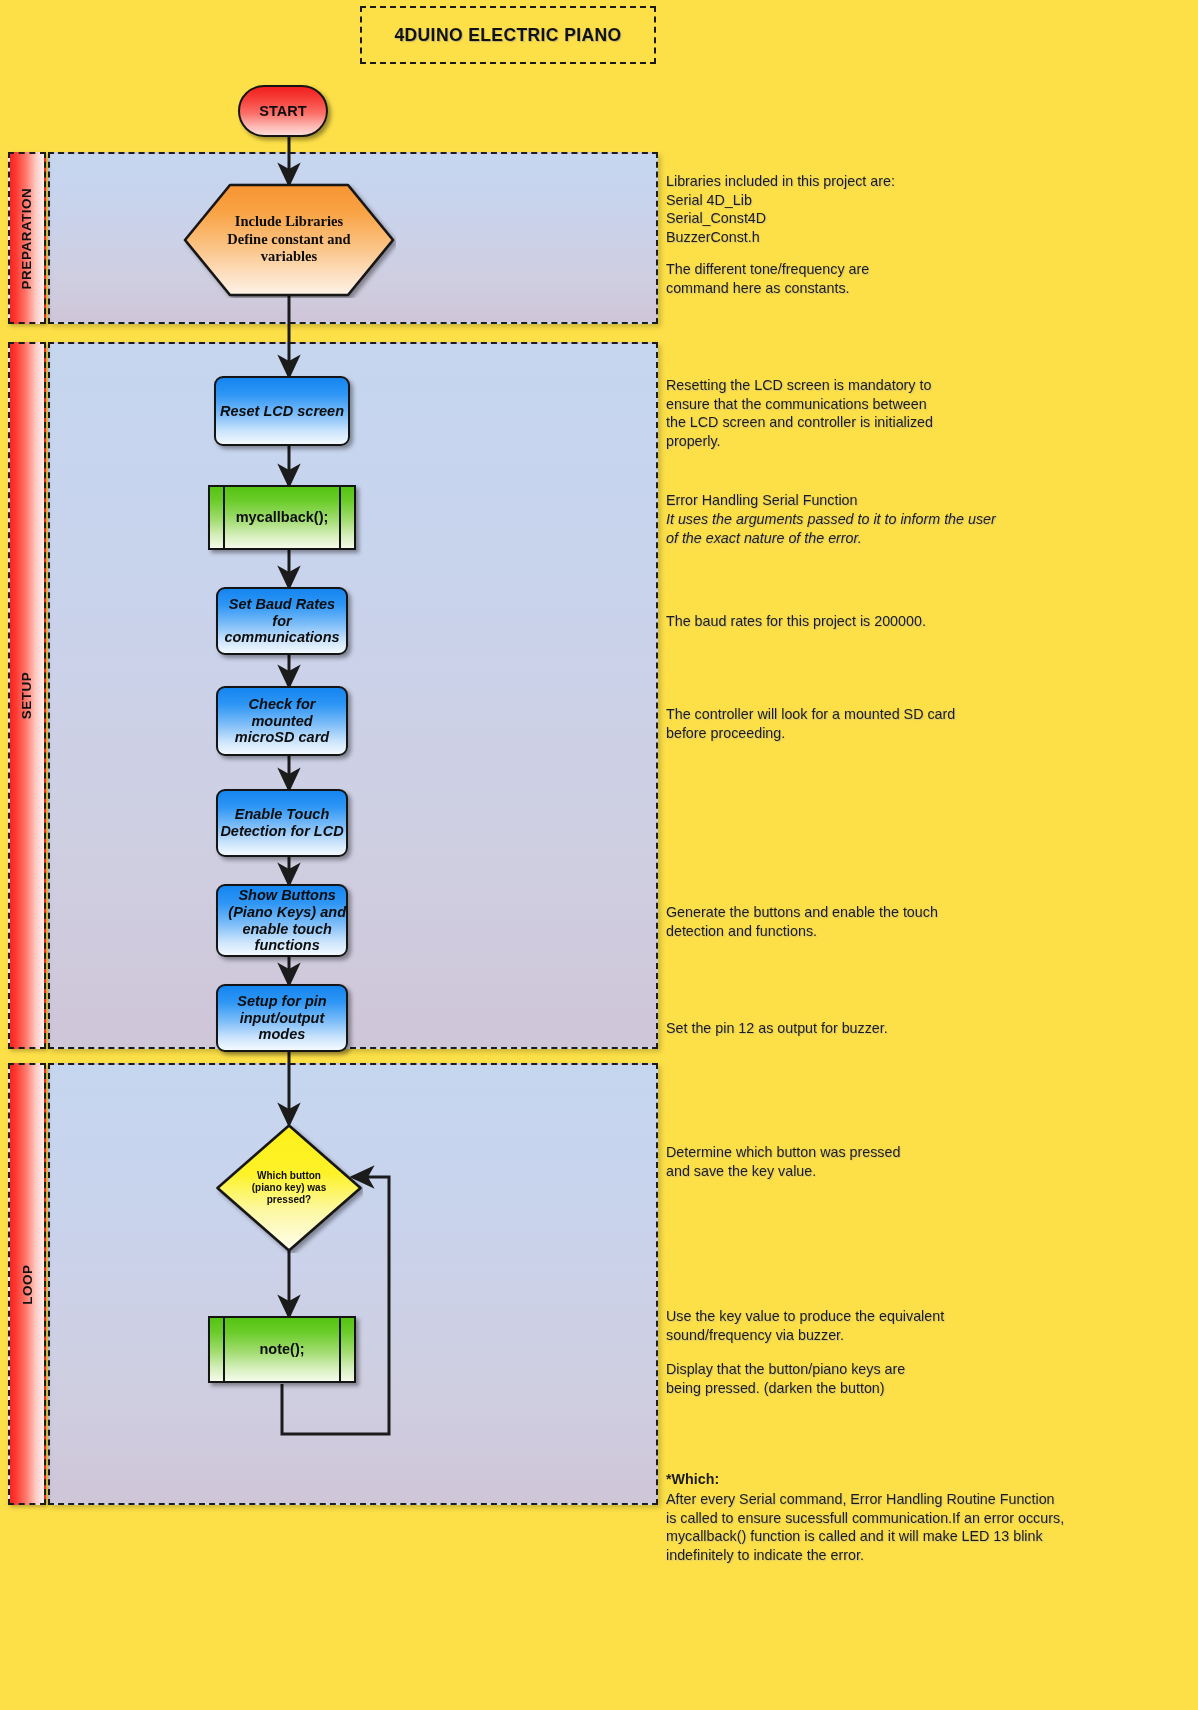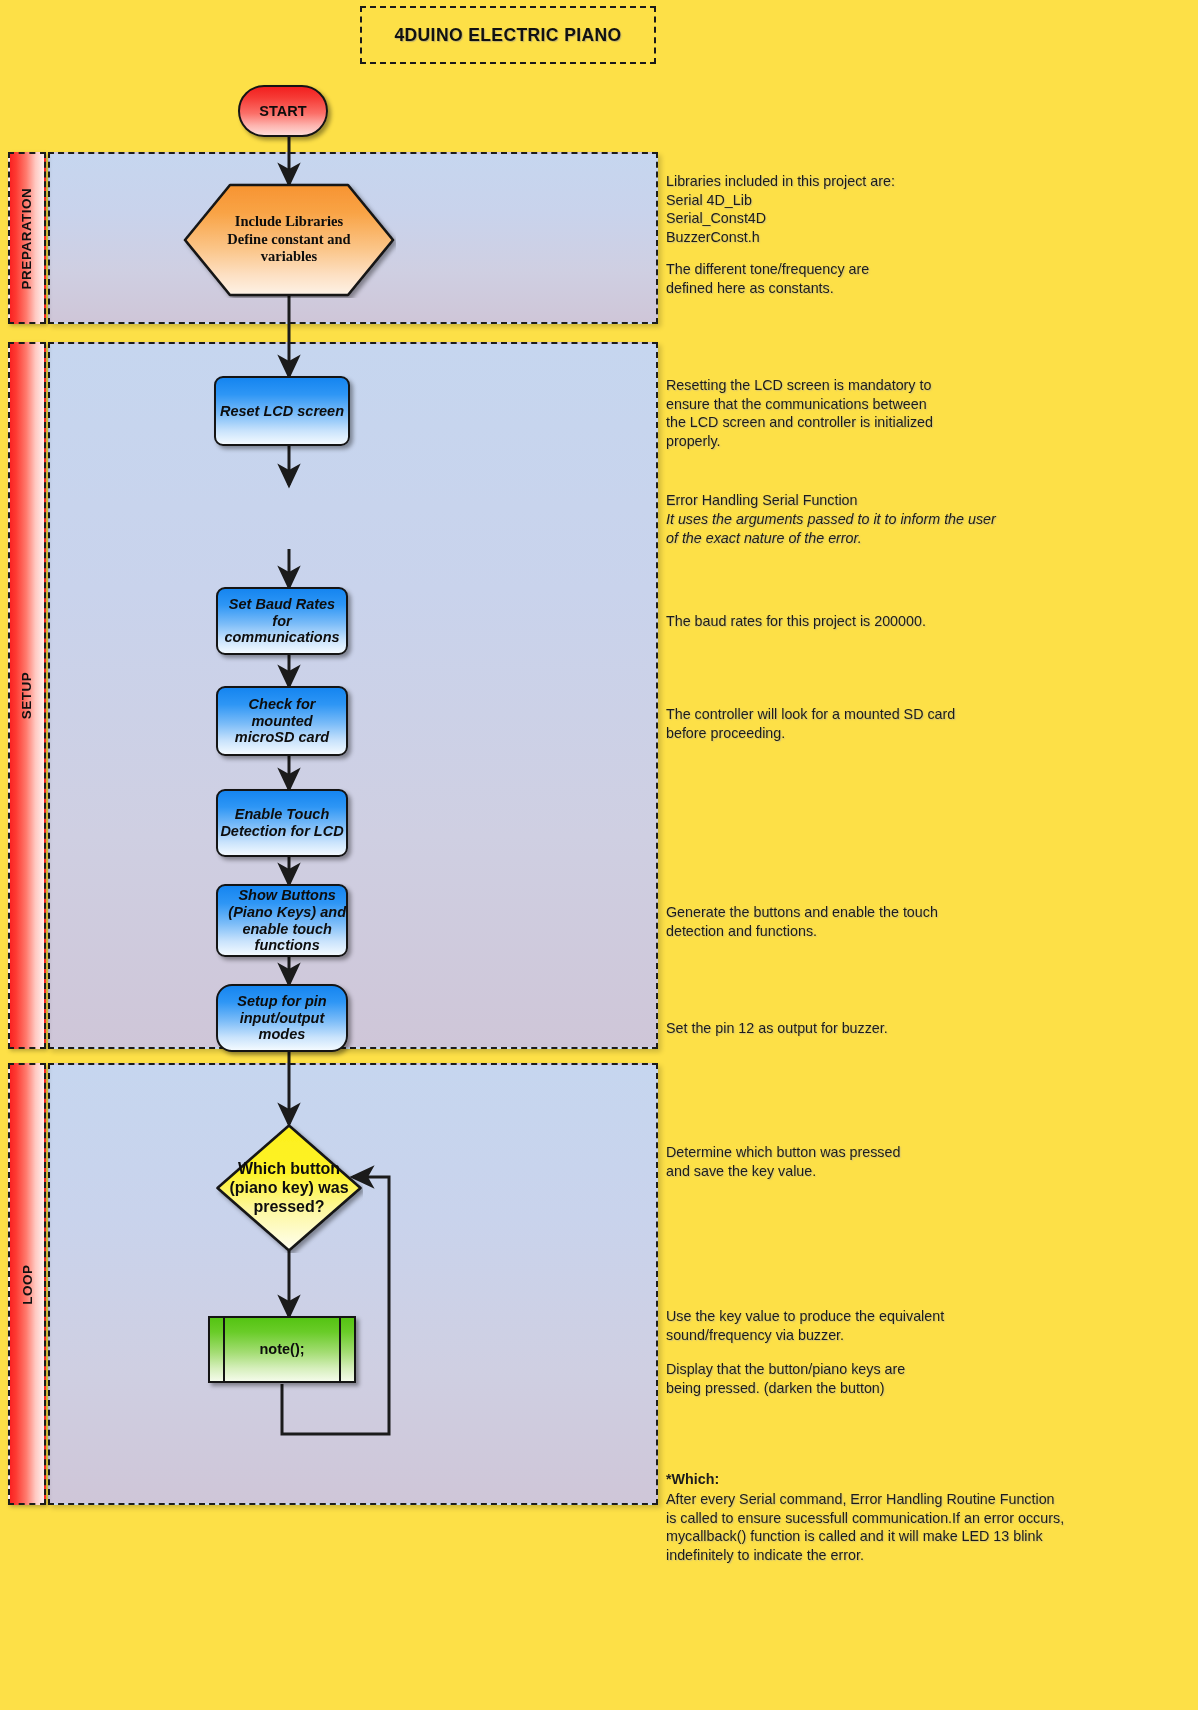--- a/index.html
+++ b/index.html
@@ -134,21 +134,21 @@
   .diamond {
     position: absolute;
     box-sizing: border-box;
   }
   .diamond .dia-label {
     position: absolute;
     left: 0; right: 0;
     top: 50%;
     transform: translateY(-50%);
     text-align: center;
-    font-size: 16px;
+    font-size: 10px;
     font-weight: bold;
     color: #0d0d0d;
     line-height: 1.2;
     z-index: 2;
   }
 
   
   .connectors {
     position: absolute;
     left: 0; top: 0;
@@ -240,20 +240,23 @@
     </svg>
     <div class="hex-label" style="white-space:pre-line;">Include Libraries
 Define constant and
 variables</div>
   </div>
 
   <div class="node process" style="left:214px; top:376px; width:136px; height:70px; white-space:pre-line;">
     <span>Reset LCD screen</span>
   </div>
 
+  <div class="node predefined" style="left:208px; top:485px; width:148px; height:65px;">
+    <span>mycallback();</span>
+  </div>
 
   <div class="node process" style="left:216px; top:587px; width:132px; height:68px; white-space:pre-line;">
     <span>Set Baud Rates
 for
 communications</span>
   </div>
 
   <div class="node process" style="left:216px; top:686px; width:132px; height:70px; white-space:pre-line;">
     <span>Check for
 mounted
@@ -265,21 +268,21 @@
 Detection for LCD</span>
   </div>
 
   <div class="node process" style="left:216px; top:884px; width:132px; height:73px; white-space:pre-line;justify-content:flex-end;">
     <span>Show Buttons
 (Piano Keys) and
 enable touch
 functions</span>
   </div>
 
-  <div class="node process" style="left:216px; top:984px; width:132px; height:68px; white-space:pre-line;border-radius:16px;">
+  <div class="node process" style="left:216px; top:984px; width:132px; height:68px; white-space:pre-line;">
     <span>Setup for pin
 input/output
 modes</span>
   </div>
 
   <div class="diamond" style="left:215px; top:1123px; width:148px; height:130px;">
     <svg viewBox="0 0 148 130" width="148" height="130" style="position:absolute;left:0;top:0;">
       <defs>
         <linearGradient id="diagrad" x1="0" y1="0" x2="0" y2="1">
           <stop offset="0%" stop-color="#fdf01c"></stop>
@@ -301,21 +304,21 @@
   <div class="node predefined" style="left:208px; top:1316px; width:148px; height:67px;">
     <span>note();</span>
   </div>
 
   <div class="annotation" style="left:666px; top:172px; width:420px;">Libraries included in this project are:
 Serial 4D_Lib
 Serial_Const4D
 BuzzerConst.h</div>
 
   <div class="annotation" style="left:666px; top:260px; width:420px;">The different tone/frequency are
-defined here as constants.</div>
+command here as constants.</div>
 
   <div class="annotation" style="left:666px; top:376px; width:430px;">Resetting the LCD screen is mandatory to
 ensure that the communications between
 the LCD screen and controller is initialized
 properly.</div>
 
   <div class="annotation" style="left:666px; top:491px; width:430px;">Error Handling Serial Function</div>
   <div class="annotation italic" style="left:666px; top:510px; width:440px;">It uses the arguments passed to it to inform the user
 of the exact nature of the error.</div>
 

